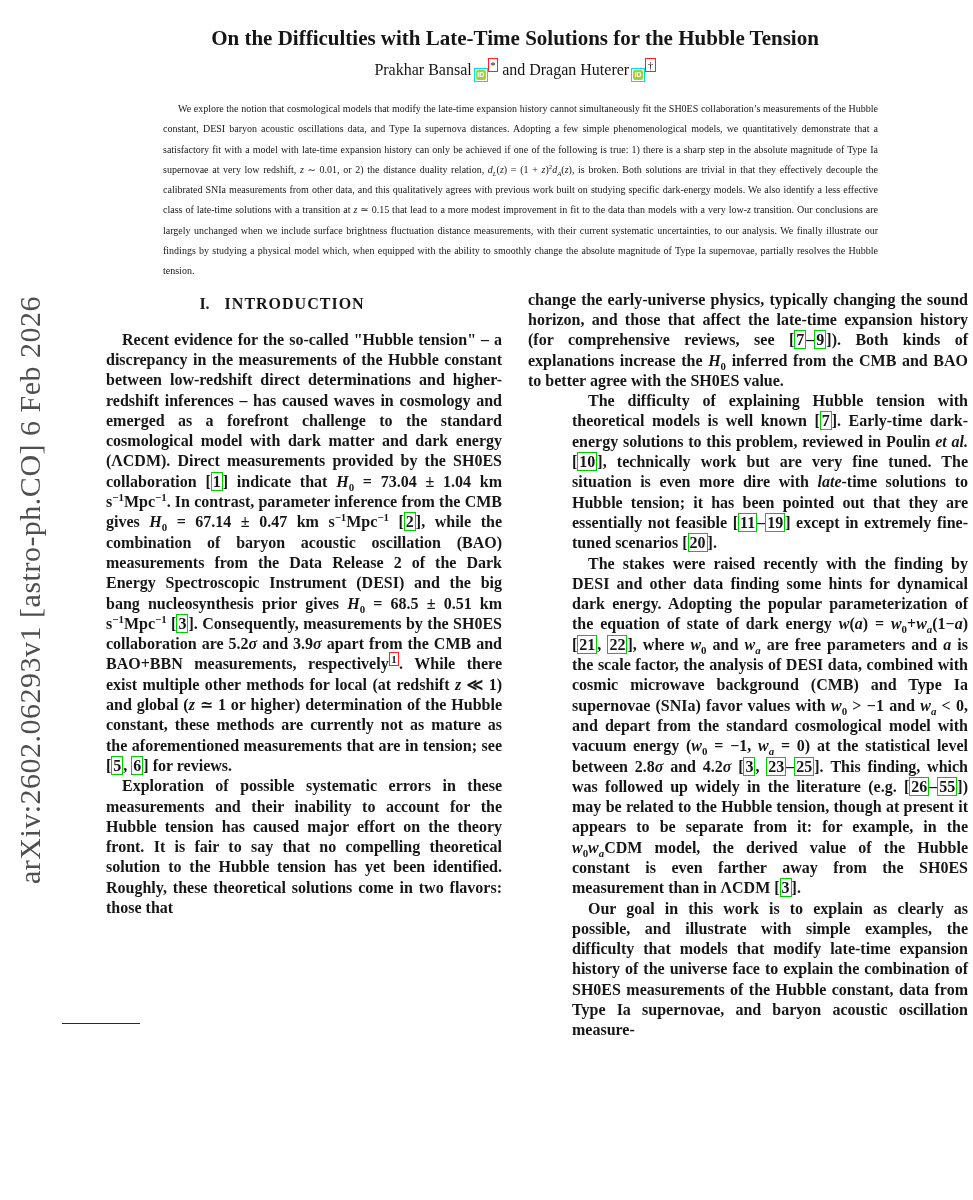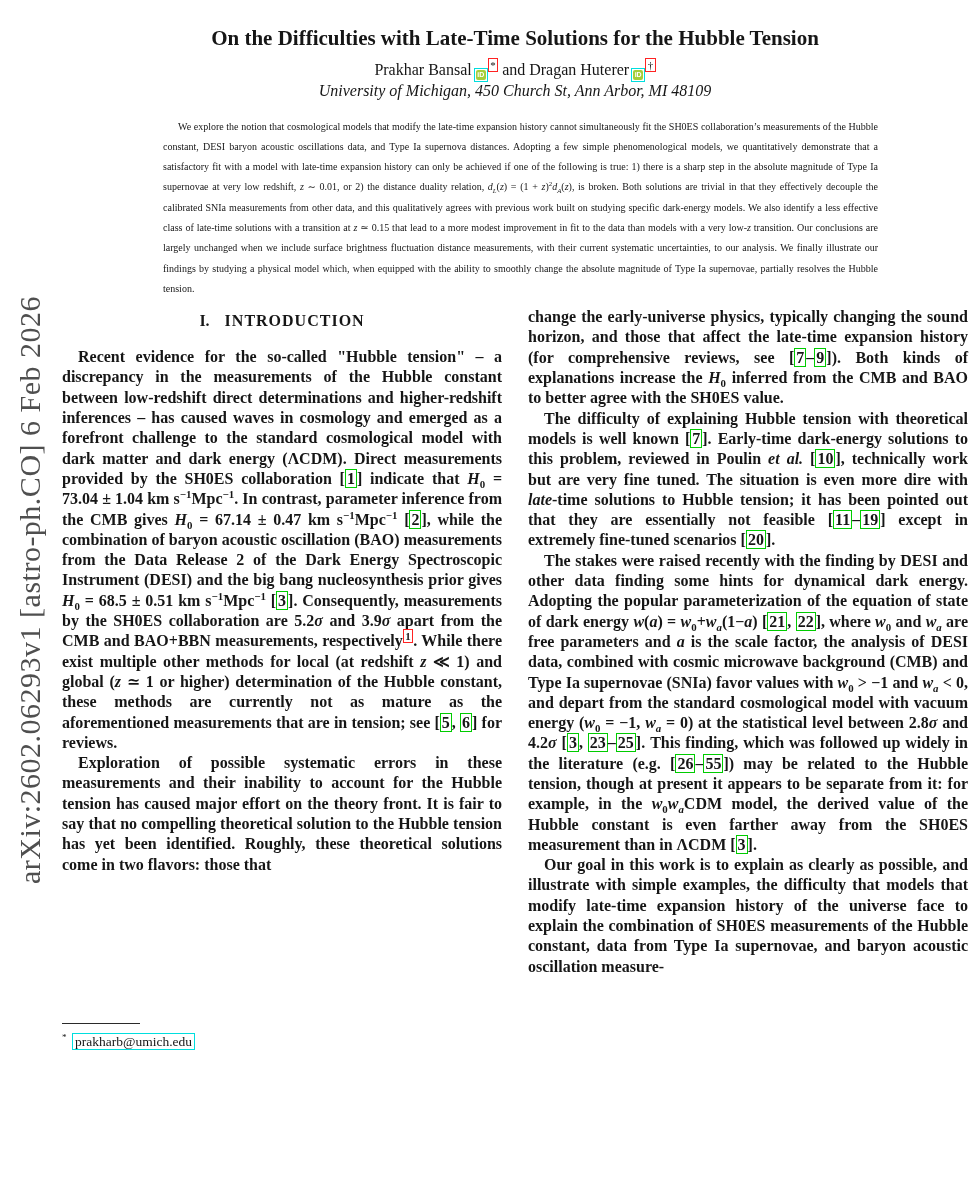--- a/index.html
+++ b/index.html
@@ -23,21 +23,21 @@
   
   .abstract{margin:17px 0 0 163px;width:715px;font-size:10px;line-height:20.3px;
     text-align:justify;hyphens:auto;}
   .abstract .lead-indent{display:inline-block;width:15px;}
 
   
   .columns{display:flex;margin:8px 0 0 62px;width:906px;gap:26px;height:747px;}
   .col{width:440px;font-size:16px;line-height:20.3px;text-align:justify;hyphens:auto;}
   .col-left{display:flex;flex-direction:column;height:747px;}
   .col p{margin:0;font-weight:bold;}
-  .col p.indent{text-indent:16px;}
+  .col p.indent{text-indent:16px;margin-left:44px;}
 
   .sec-head{margin:4px 0 17px 0;text-align:center;font-size:16px;font-weight:bold;line-height:19px;}
   .sec-title{margin-left:15px;letter-spacing:1px;text-align:center;}
 
   
   .mi{font-style:italic;}
   sub,sup{font-size:0.68em;line-height:0;}
   .cite{border:1px solid #00cc00;padding:0 1px;}
   .fref{border:1px solid #ff2222;padding:0 1.5px;}
   .mref{border:1px solid #ff2222;padding:0 1.5px;}
@@ -58,36 +58,34 @@
 </head>
 <body>
 
 <div class="page">
 
   <div class="arxiv-stamp">arXiv:2602.06293v1  [astro-ph.CO]  6 Feb 2026</div>
 
   <div class="header">
     <h1 class="title">On the Difficulties with Late-Time Solutions for the Hubble Tension</h1>
     <div class="authors">Prakhar Bansal<span class="orcid-box"><span class="orcid-badge">iD</span></span><sup class="mref">*</sup> and Dragan Huterer<span class="orcid-box"><span class="orcid-badge">iD</span></span><sup class="mref">†</sup></div>
-    <div class="affil">University of Michigan, 450 Church St, Ann Arbor, MI 48109</div>
   </div>
 
   <div class="abstract"><span class="lead-indent"></span><span>We explore the notion that cosmological models that modify the late-time expansion history cannot simultaneously fit the SH0ES collaboration’s measurements of the Hubble constant, DESI baryon acoustic oscillations data, and Type Ia supernova distances. Adopting a few simple phenomenological models, we quantitatively demonstrate that a satisfactory fit with a model with late-time expansion history can only be achieved if one of the following is true: 1) there is a sharp step in the absolute magnitude of Type Ia supernovae at very low redshift, <span class="mi">z</span> ∼ 0.01, or 2) the distance duality relation, <span class="mi">d</span><sub class="mi">L</sub>(<span class="mi">z</span>) = (1 + <span class="mi">z</span>)<sup>2</sup><span class="mi">d</span><sub class="mi">A</sub>(<span class="mi">z</span>), is broken. Both solutions are trivial in that they effectively decouple the calibrated SNIa measurements from other data, and this qualitatively agrees with previous work built on studying specific dark-energy models. We also identify a less effective class of late-time solutions with a transition at <span class="mi">z</span> ≃ 0.15 that lead to a more modest improvement in fit to the data than models with a very low-<span class="mi">z</span> transition. Our conclusions are largely unchanged when we include surface brightness fluctuation distance measurements, with their current systematic uncertainties, to our analysis. We finally illustrate our findings by studying a physical model which, when equipped with the ability to smoothly change the absolute magnitude of Type Ia supernovae, partially resolves the Hubble tension.</span></div>
 
   <div class="columns">
 
     <div class="col col-left">
       <h2 class="sec-head"><span>I.</span><span class="sec-title">INTRODUCTION</span></h2>
 
       <p class="indent">Recent evidence for the so-called "Hubble tension" – a discrepancy in the measurements of the Hubble constant between low-redshift direct determinations and higher-redshift inferences – has caused waves in cosmology and emerged as a forefront challenge to the standard cosmological model with dark matter and dark energy (ΛCDM). Direct measurements provided by the SH0ES collaboration [<span class="cite">1</span>] indicate that <span class="mi">H</span><sub>0</sub> = 73.04 ± 1.04 km s<sup>−1</sup>Mpc<sup>−1</sup>.  In contrast, parameter inference from the CMB gives <span class="mi">H</span><sub>0</sub> = 67.14 ± 0.47 km s<sup>−1</sup>Mpc<sup>−1</sup> [<span class="cite">2</span>], while the combination of baryon acoustic oscillation (BAO) measurements from the Data Release 2 of the Dark Energy Spectroscopic Instrument (DESI) and the big bang nucleosynthesis prior gives <span class="mi">H</span><sub>0</sub> = 68.5 ± 0.51 km s<sup>−1</sup>Mpc<sup>−1</sup> [<span class="cite">3</span>]. Consequently, measurements by the SH0ES collaboration are 5.2<span class="mi">σ</span> and 3.9<span class="mi">σ</span> apart from the CMB and BAO+BBN measurements, respectively<sup class="fref">1</sup>. While there exist multiple other methods for local (at redshift <span class="mi">z</span> ≪ 1) and global (<span class="mi">z</span> ≃ 1 or higher) determination of the Hubble constant, these methods are currently not as mature as the aforementioned measurements that are in tension; see [<span class="cite">5</span>, <span class="cite">6</span>] for reviews.</p>
       <p class="indent">Exploration of possible systematic errors in these measurements and their inability to account for the Hubble tension has caused major effort on the theory front. It is fair to say that no compelling theoretical solution to the Hubble tension has yet been identified. Roughly, these theoretical solutions come in two flavors: those that</p>
 
       <div class="fn-block">
         <div class="fn-rule"></div>
-        <div class="fnote"><sup class="fn-marker">*</sup><span><span class="clink">prakharb@umich.edu</span></span></div>
       </div>
     </div>
 
     <div class="col col-right">
       <p>change the early-universe physics, typically changing the sound horizon, and those that affect the late-time expansion history (for comprehensive reviews, see [<span class="cite">7</span>–<span class="cite">9</span>]). Both kinds of explanations increase the <span class="mi">H</span><sub>0</sub> inferred from the CMB and BAO to better agree with the SH0ES value.</p>
       <p class="indent">The difficulty of explaining Hubble tension with theoretical models is well known [<span class="cite">7</span>]. Early-time dark-energy solutions to this problem, reviewed in Poulin <i>et al.</i> [<span class="cite">10</span>], technically work but are very fine tuned.  The situation is even more dire with <i>late</i>-time solutions to Hubble tension; it has been pointed out that they are essentially not feasible [<span class="cite">11</span>–<span class="cite">19</span>] except in extremely fine-tuned scenarios [<span class="cite">20</span>].</p>
       <p class="indent">The stakes were raised recently with the finding by DESI and other data finding some hints for dynamical dark energy. Adopting the popular parameterization of the equation of state of dark energy <span class="mi">w</span>(<span class="mi">a</span>) = <span class="mi">w</span><sub>0</sub>+<span class="mi">w</span><sub class="mi">a</sub>(1−<span class="mi">a</span>) [<span class="cite">21</span>, <span class="cite">22</span>], where <span class="mi">w</span><sub>0</sub> and <span class="mi">w</span><sub class="mi">a</sub> are free parameters and <span class="mi">a</span> is the scale factor, the analysis of DESI data, combined with cosmic microwave background (CMB) and Type Ia supernovae (SNIa) favor values with <span class="mi">w</span><sub>0</sub> &gt; −1 and <span class="mi">w</span><sub class="mi">a</sub> &lt; 0, and depart from the standard cosmological model with vacuum energy (<span class="mi">w</span><sub>0</sub> = −1, <span class="mi">w</span><sub class="mi">a</sub> = 0) at the statistical level between 2.8<span class="mi">σ</span> and 4.2<span class="mi">σ</span> [<span class="cite">3</span>, <span class="cite">23</span>–<span class="cite">25</span>]. This finding, which was followed up widely in the literature (e.g. [<span class="cite">26</span>–<span class="cite">55</span>]) may be related to the Hubble tension, though at present it appears to be separate from it: for example, in the <span class="mi">w</span><sub>0</sub><span class="mi">w</span><sub class="mi">a</sub>CDM model, the derived value of the Hubble constant is even farther away from the SH0ES measurement than in ΛCDM [<span class="cite">3</span>].</p>
       <p class="indent">Our goal in this work is to explain as clearly as possible, and illustrate with simple examples, the difficulty that models that modify late-time expansion history of the universe face to explain the combination of SH0ES measurements of the Hubble constant, data from Type Ia supernovae, and baryon acoustic oscillation measure-</p>
     </div>
 

